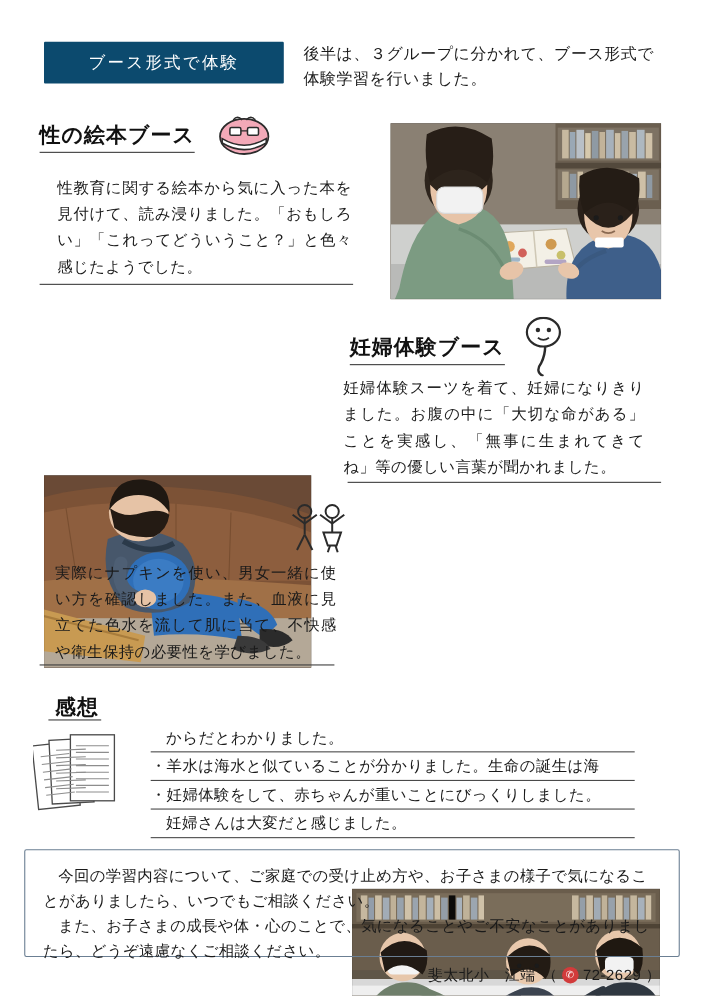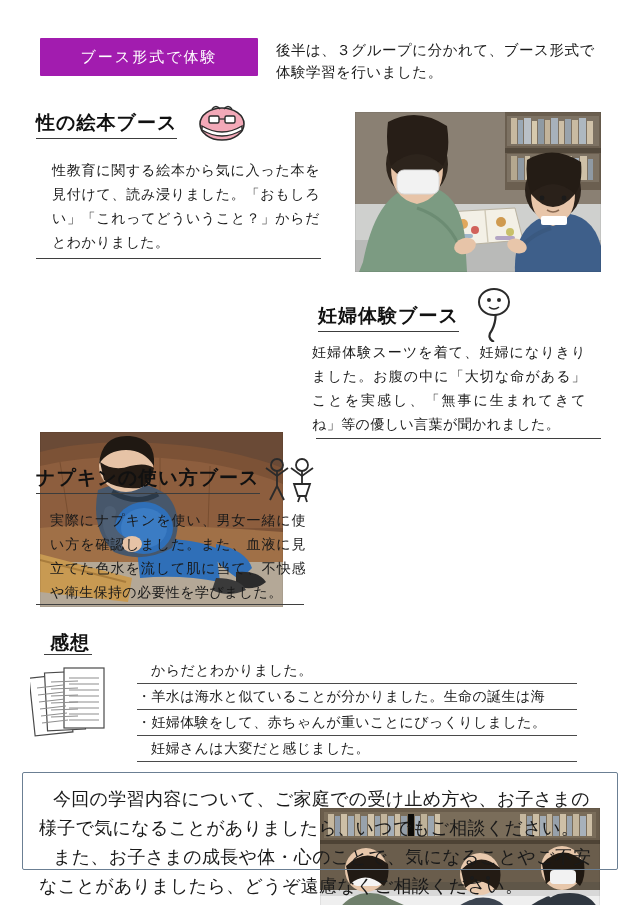--- a/index.html
+++ b/index.html
@@ -28,21 +28,21 @@
     position: absolute;
     top: 38px;
     left: 40px;
     width: 560px;
     display: flex;
     align-items: flex-start;
   }
   .header-badge {
     width: 218px;
     height: 38px;
-    background: #a21caf;
+    background: #0c4a6e;
     color: #ffffff;
     font-size: 15px;
     letter-spacing: 2px;
     display: flex;
     align-items: center;
     justify-content: center;
     flex: 0 0 auto;
     border-radius: 1px;
   }
   .header-text {
@@ -213,21 +213,21 @@
     left: 22px;
     width: 596px;
     height: 98px;
     border: 1.4px solid #6b7f93;
     box-sizing: border-box;
     border-radius: 2px;
     padding: 12px 16px 10px 16px;
   }
   .footer p {
     margin: 0;
-    font-size: 18px;
+    font-size: 14px;
     line-height: 1.62;
     letter-spacing: 0.3px;
     text-indent: 14px;
   }
   .footer-sign {
     margin-top: 2px;
     text-align: right;
     font-size: 13.5px;
     letter-spacing: 0.5px;
     display: flex;
@@ -285,21 +285,21 @@
       <ellipse cx="26" cy="20" rx="22" ry="16" fill="#f3a9b8" stroke="#2b2b2b" stroke-width="1.6"></ellipse>
       <path d="M6 22 Q26 34 46 22 L46 26 Q26 38 6 26 Z" fill="#ffffff" stroke="#2b2b2b" stroke-width="1.4"></path>
       <rect x="13" y="12" width="10" height="7" rx="1.5" fill="#ffffff" stroke="#2b2b2b" stroke-width="1.4"></rect>
       <rect x="29" y="12" width="10" height="7" rx="1.5" fill="#ffffff" stroke="#2b2b2b" stroke-width="1.4"></rect>
       <line x1="23" y1="15" x2="29" y2="15" stroke="#2b2b2b" stroke-width="1.2"></line>
       <path d="M16 5 Q20 0 24 5" stroke="#2b2b2b" stroke-width="1.4" fill="none"></path>
       <path d="M28 5 Q32 0 36 5" stroke="#2b2b2b" stroke-width="1.4" fill="none"></path>
     </svg>
   </div>
 
-  <div class="sec1-text body-text">性教育に関する絵本から気に入った本を見付けて、読み浸りました。「おもしろい」「これってどういうこと？」からだとわかりました。</div>
+  <div class="sec1-text body-text">性教育に関する絵本から気に入った本を見付けて、読み浸りました。「おもしろい」「これってどういうこと？」と色々感じたようでした。</div>
   <hr class="sec1-rule rule">
 
   <div class="photo photo1">
     <svg viewBox="0 0 246 160" preserveAspectRatio="none">
       <rect width="246" height="160" fill="#8a8073"></rect>
 
       <rect x="150" y="0" width="96" height="78" fill="#6b5f50"></rect>
       <rect x="152" y="4" width="92" height="30" fill="#7d7263"></rect>
       <g>
         <rect x="156" y="6" width="6" height="26" fill="#c7b9a0"></rect>
@@ -429,23 +429,20 @@
       <circle cx="31" cy="12" r="2" fill="#2b2b2b"></circle>
       <path d="M21 19 Q26 23 31 19" stroke="#2b2b2b" stroke-width="1.6" fill="none"></path>
     </svg>
   </div>
 
   <div class="sec2-text body-text">
     <span>妊婦体験スーツを着て、妊婦になりきりました。お腹の中に「大切な命がある」ことを実感し、「無事に生まれてきてね」等の優しい言葉が聞かれました。</span>
   </div>
   <hr class="sec2-rule rule">
 
-  <div class="sec3-title section-title">
-    <span class="title-underline">ナプキンの使い方ブース</span>
-  </div>
 
   <div class="mascot mascot-pair">
     <svg viewBox="0 0 62 52">
       <g stroke="#2b2b2b" stroke-width="1.8" fill="none">
         <circle cx="19" cy="13" r="6"></circle>
         <path d="M19 19 L19 34"></path>
         <path d="M8 16 L19 24 L30 16"></path>
         <path d="M19 34 L12 48"></path>
         <path d="M19 34 L26 48"></path>
         <circle cx="44" cy="13" r="6"></circle>

